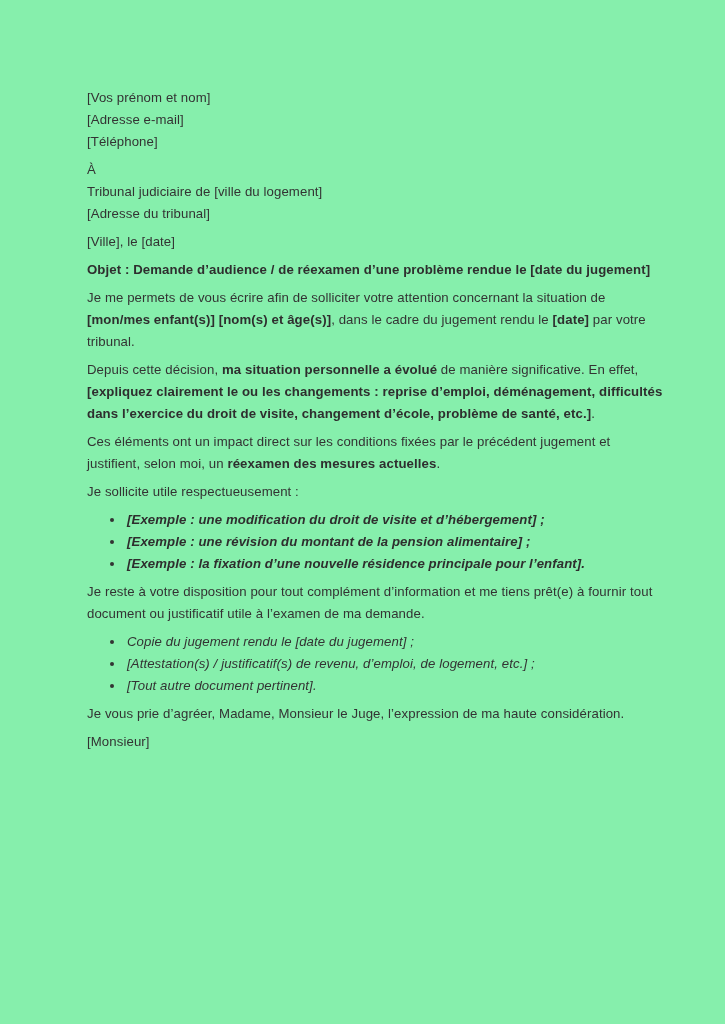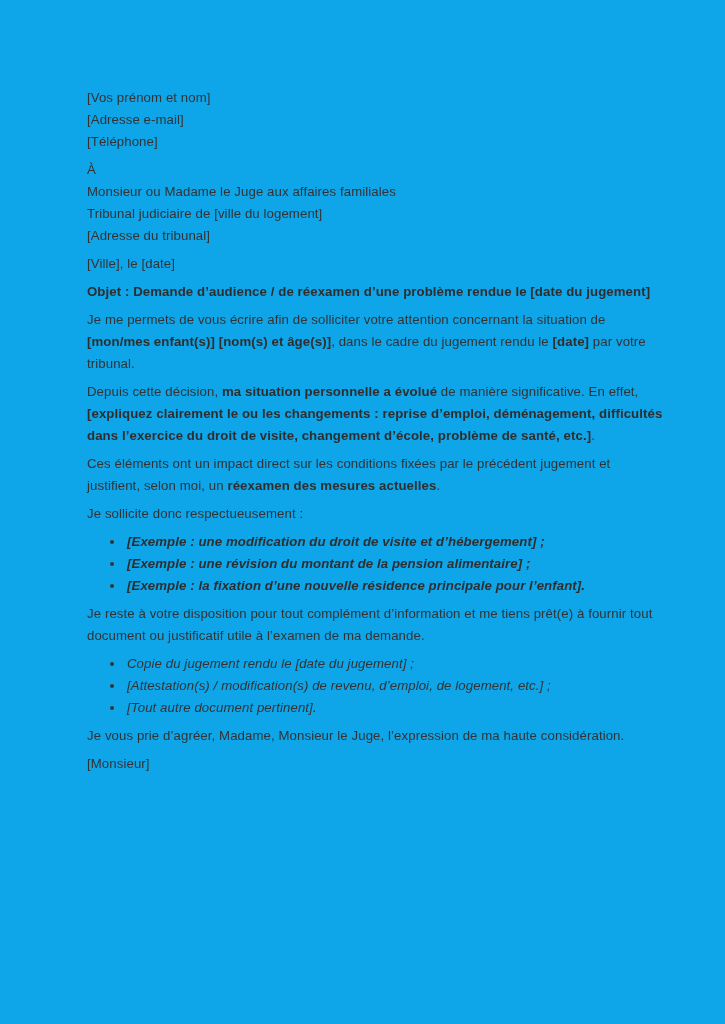--- a/index.html
+++ b/index.html
@@ -39,46 +39,45 @@
     padding-left: 2px;
   }
   .letter strong {
     font-weight: bold;
     color: #2e2e2e;
   }
 </style>
 </head>
 <body>
 
-<div class="page" style="background: #0ea5e9;">
+<div class="page" style="background: #86efac;">
   <div class="letter" style="color: rgb(51, 51, 51);">
       <div class="lines">
         <div class="line">[Vos prénom et nom]</div>
         <div class="line">[Adresse e-mail]</div>
         <div class="line">[Téléphone]</div>
       </div>
       <div class="lines">
         <div class="line">À</div>
-        <div class="line">Monsieur ou Madame le Juge aux affaires familiales</div>
         <div class="line">Tribunal judiciaire de [ville du logement]</div>
         <div class="line">[Adresse du tribunal]</div>
       </div>
       <p><span>[Ville], le [date]</span></p>
       <p><strong>Objet : Demande d’audience / de réexamen d’une problème rendue le [date du jugement]</strong></p>
       <p><span>Je me permets de vous écrire afin de solliciter votre attention concernant la situation de </span><strong>[mon/mes enfant(s)] [nom(s) et âge(s)]</strong><span>, dans le cadre du jugement rendu le </span><strong>[date]</strong><span> par votre tribunal.</span></p>
       <p><span>Depuis cette décision, </span><strong>ma situation personnelle a évolué</strong><span> de manière significative. En effet, </span><strong>[expliquez clairement le ou les changements : reprise d’emploi, déménagement, difficultés dans l’exercice du droit de visite, changement d’école, problème de santé, etc.]</strong><span>.</span></p>
       <p><span>Ces éléments ont un impact direct sur les conditions fixées par le précédent jugement et justifient, selon moi, un </span><strong>réexamen des mesures actuelles</strong><span>.</span></p>
-      <p><span>Je sollicite donc respectueusement :</span></p>
+      <p><span>Je sollicite utile respectueusement :</span></p>
       <ul>
         <li><strong>[Exemple : une modification du droit de visite et d’hébergement] ;</strong></li>
         <li><strong>[Exemple : une révision du montant de la pension alimentaire] ;</strong></li>
         <li><strong>[Exemple : la fixation d’une nouvelle résidence principale pour l’enfant].</strong></li>
       </ul>
       <p><span>Je reste à votre disposition pour tout complément d’information et me tiens prêt(e) à fournir tout document ou justificatif utile à l’examen de ma demande.</span></p>
       <ul>
         <li><span>Copie du jugement rendu le [date du jugement] ;</span></li>
-        <li><span>[Attestation(s) / modification(s) de revenu, d’emploi, de logement, etc.] ;</span></li>
+        <li><span>[Attestation(s) / justificatif(s) de revenu, d’emploi, de logement, etc.] ;</span></li>
         <li><span>[Tout autre document pertinent].</span></li>
       </ul>
       <p><span>Je vous prie d’agréer, Madame, Monsieur le Juge, l’expression de ma haute considération.</span></p>
       <p><span>[Monsieur]</span></p>
     </div>
 </div>
 
 </body></html>

